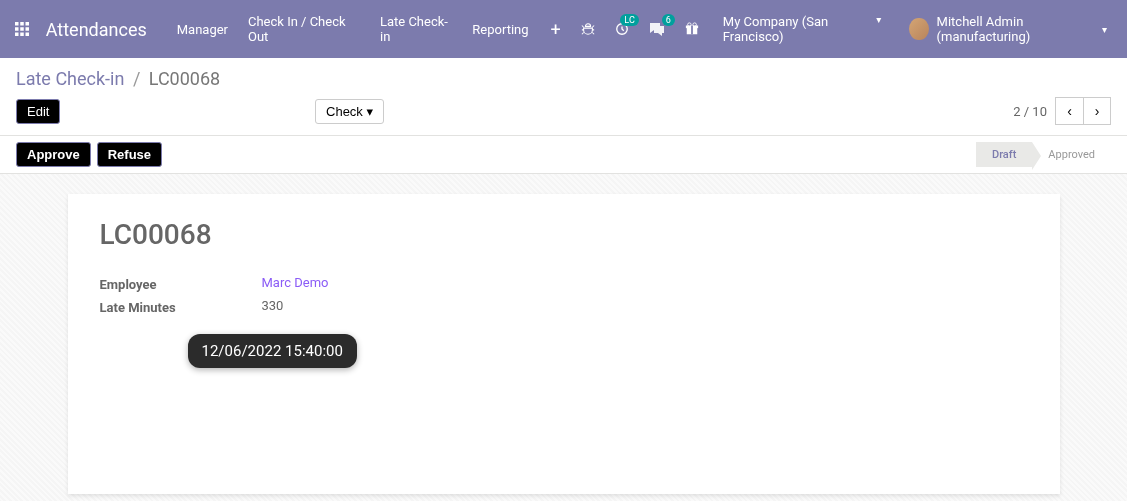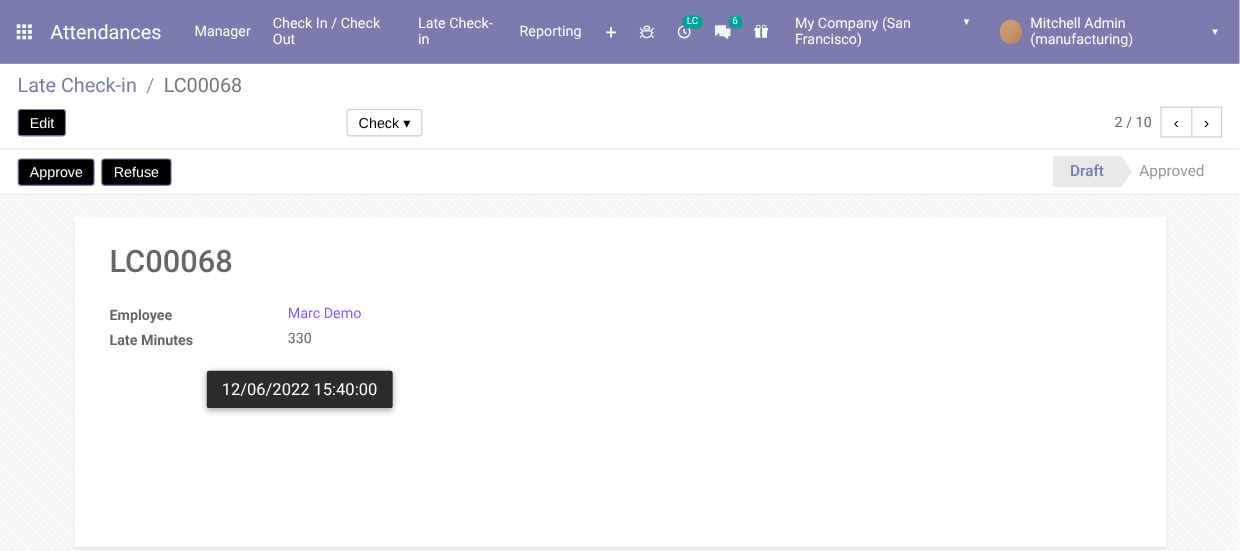--- a/index.html
+++ b/index.html
@@ -29,37 +29,37 @@
     .btn { padding: 4px 10px; border: 1px solid #ccc; background: #fff; border-radius: 3px; cursor: pointer; font-size: 13px; }
     .btn-primary { background: #000000; color: #fff; border-color: #7C7BAD; }
     .btn-action { margin-left: auto; margin-right: auto; position: relative; left: -40px; }
     .pager { margin-left: auto; display: flex; align-items: center; gap: 8px; }
     .pager-text { color: #666; font-size: 13px; }
     .pager-btn { width: 28px; height: 28px; border: 1px solid #ccc; background: #fff; display: inline-flex; align-items: center; justify-content: center; cursor: pointer; font-size: 14px; }
     .pager-btns { display: flex; }
     .pager-btns .pager-btn:first-child { border-right: none; }
     
     .statusbar-row { display: flex; align-items: center; padding: 6px 16px; background: #fff; border-bottom: 1px solid #e2e2e0; }
-    .statusbar-row .btn { margin-right: 6px; }
+    .statusbar-row .btn { margin-right: 6px; font-weight: bold; }
     .statusbar { margin-left: auto; display: flex; }
-    .status-stage { padding: 6px 16px; font-size: 14px; color: #999; position: relative; background: #fff; }
+    .status-stage { padding: 6px 16px; font-size: 11px; color: #999; position: relative; background: #fff; }
     .status-stage.active { background: #e9e9e7; color: #7C7BAD; font-weight: 500; }
     .status-stage.active::after { content: ''; position: absolute; right: -9px; top: 0; width: 0; height: 0; border-top: 14px solid transparent; border-bottom: 14px solid transparent; border-left: 9px solid #e9e9e7; z-index: 1; }
     
     .content-bg { background: repeating-linear-gradient(45deg, #f5f5f5, #f5f5f5 2px, #fafafa 2px, #fafafa 4px); padding: 20px 0; min-height: 340px; }
     .form-sheet { background: #fff; max-width: 992px; margin: 0 auto; padding: 24px 32px; box-shadow: 0 2px 4px rgba(0,0,0,0.1); min-height: 300px; position: relative; }
     .form-title { font-size: 28px; font-weight: 500; color: #666; margin-bottom: 24px; }
     .form-grid { display: flex; gap: 48px; }
     .form-col { flex: 1; }
     .form-row { display: flex; margin-bottom: 6px; align-items: flex-start; }
     .form-label { width: 162px; font-weight: 700; color: #666; font-size: 13px; padding-top: 2px; }
     .form-value { flex: 1; font-size: 13px; color: #666; }
     .form-value a { color: #8b5cf6; text-decoration: none; }
     
-    .tooltip { background: #2b2b2b; color: #fff; padding: 8px 14px; font-size: 15px; position: absolute; top: 140px; left: 120px; border-radius: 2px; box-shadow: 0 2px 6px rgba(0,0,0,0.3); }
+    .tooltip { background: #2b2b2b; color: #fff; padding: 8px 14px; font-size: 15px; position: absolute; top: 140px; left: 120px; border-radius: 12px; box-shadow: 0 2px 6px rgba(0,0,0,0.3); }
   </style>
 </head>
 <body>
 
 <div class="navbar">
   <div class="apps-icon">
     <svg viewBox="0 0 16 16">
         <rect x="0" y="0" width="4" height="4"></rect>
         <rect x="6" y="0" width="4" height="4"></rect>
         <rect x="12" y="0" width="4" height="4"></rect>

